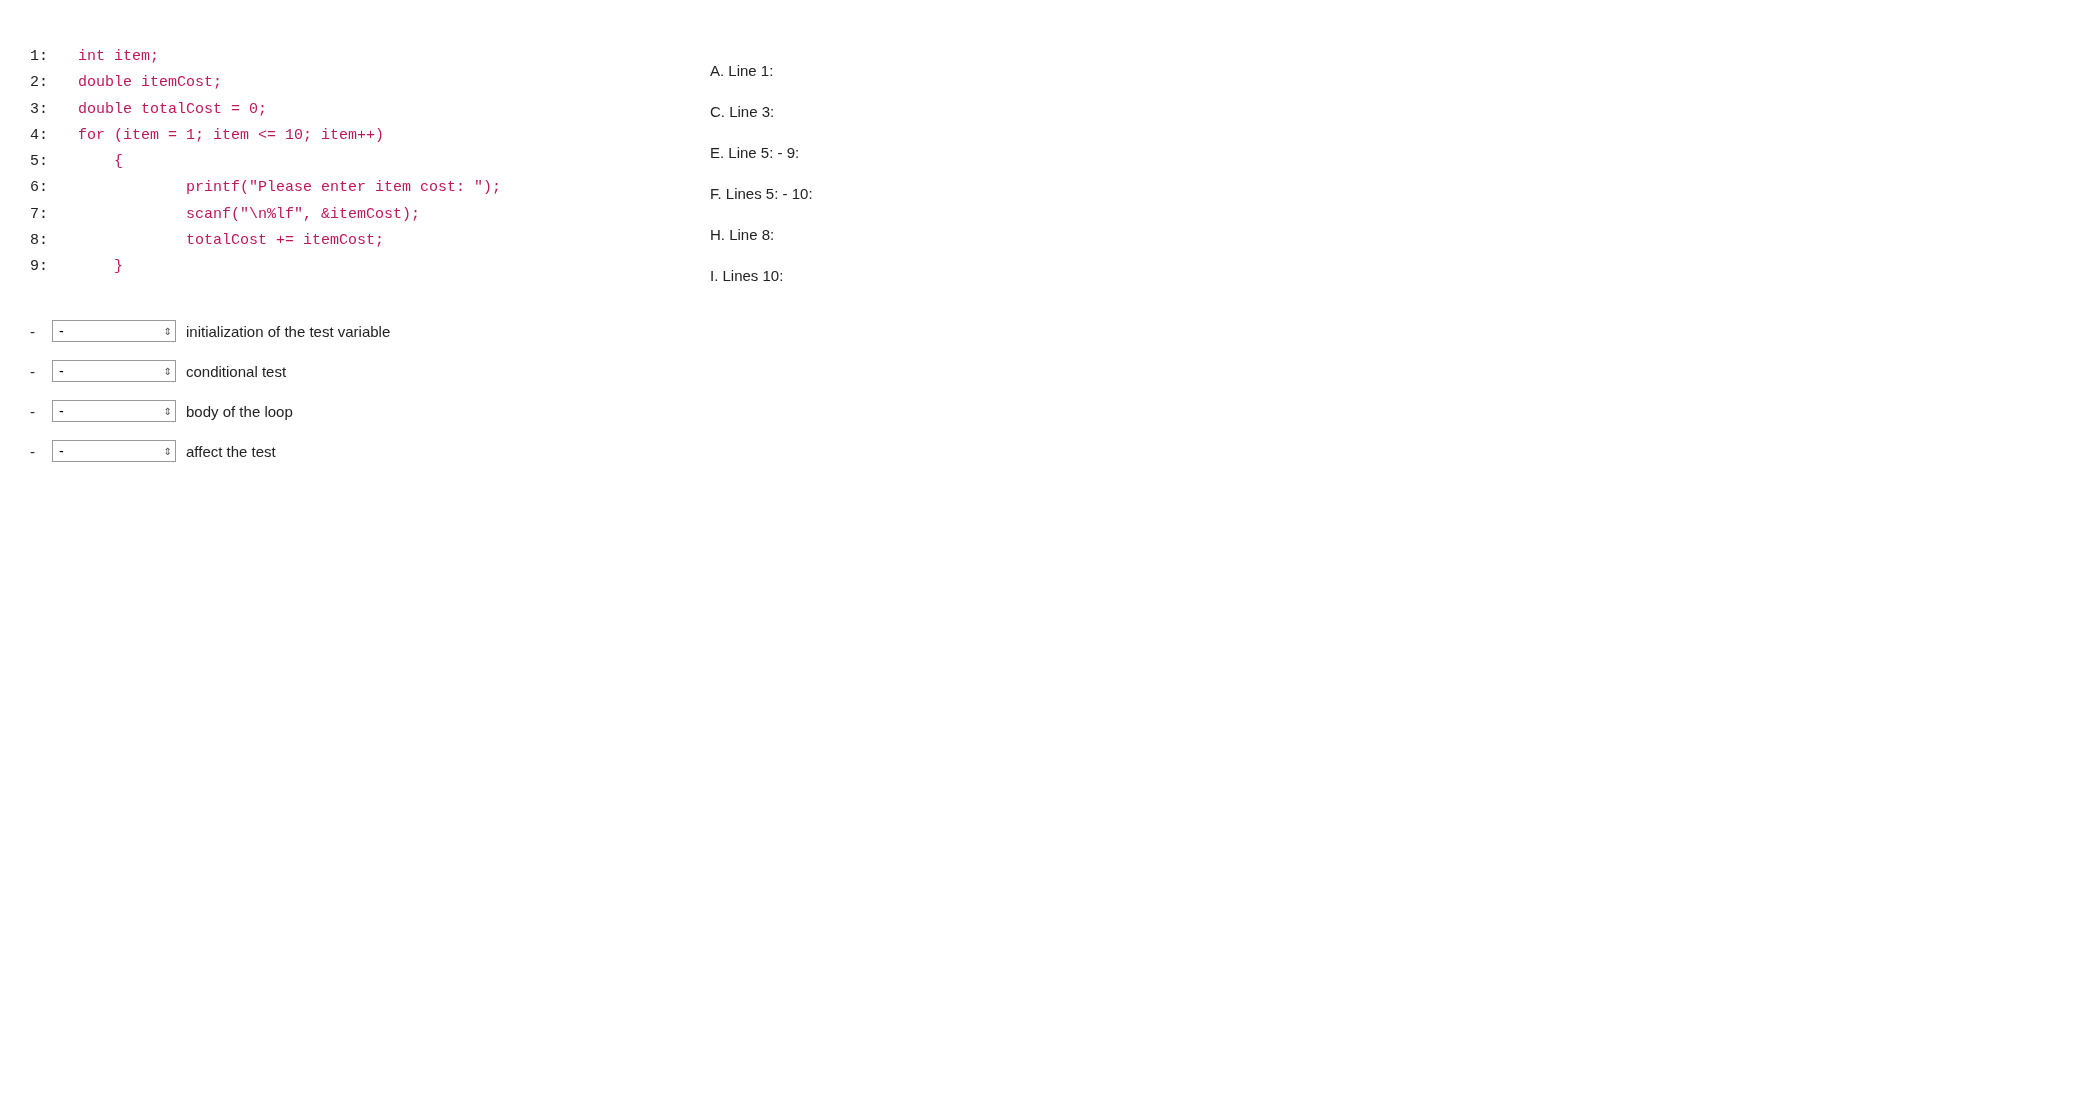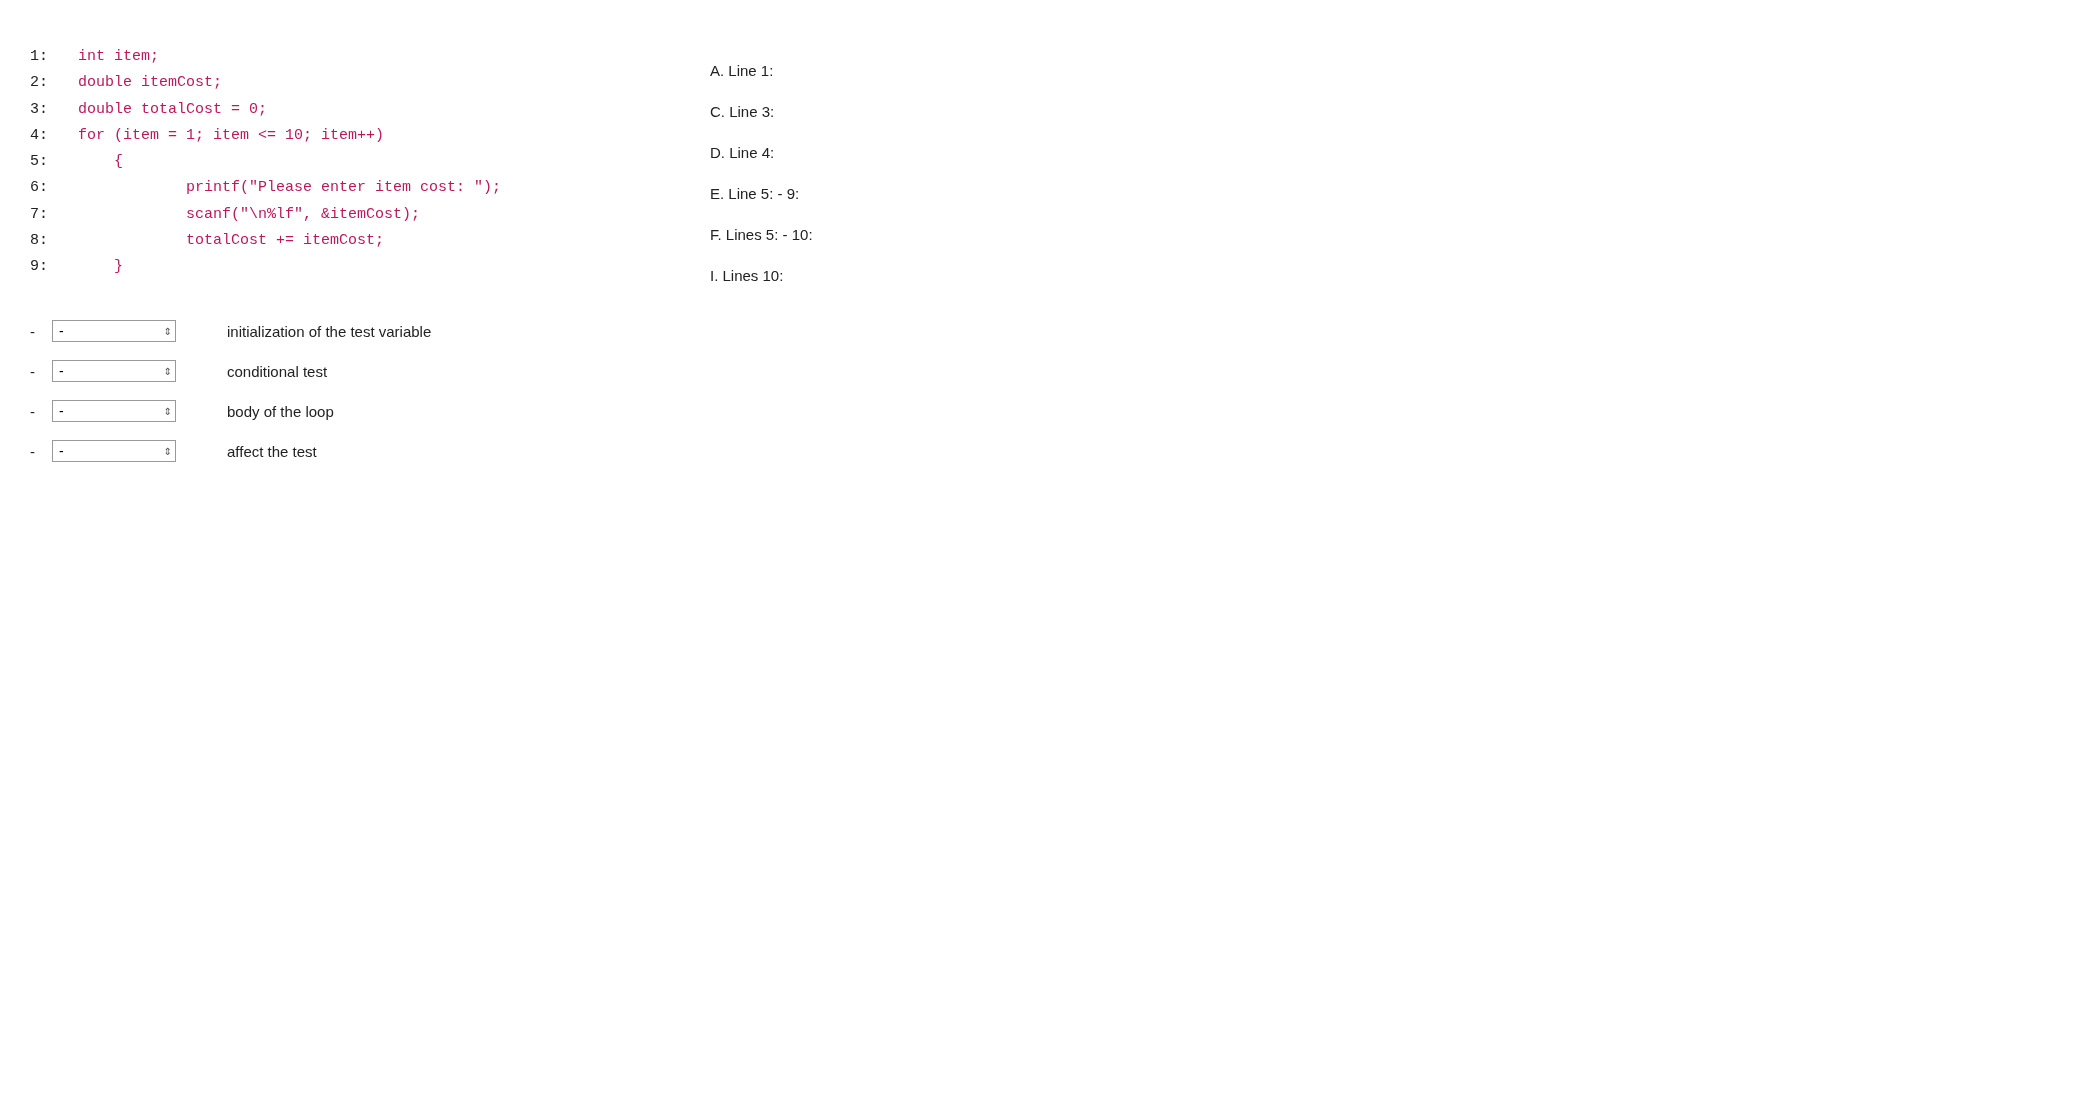--- a/index.html
+++ b/index.html
@@ -82,21 +82,20 @@
       right: 4px;
       top: 50%;
       transform: translateY(-50%);
       font-size: 10px;
       pointer-events: none;
       color: #555;
     }
     .dropdown-label-text {
       font-size: 15px;
       color: #222;
-      margin-left: 41px;
     }
     .right-panel {
       flex: 1;
       padding-left: 80px;
       padding-top: 10px;
     }
     .answer-options {
       display: flex;
       flex-direction: column;
       gap: 8px;
@@ -186,26 +185,26 @@
 
   <div class="right-panel">
     <div class="answer-options" id="answer-options">
     <div class="answer-row">
           <span class="answer-label">A. Line 1:</span>
         </div>
         <div class="answer-row">
           <span class="answer-label">C. Line 3:</span>
         </div>
         <div class="answer-row">
-          <span class="answer-label">D. Line 4:</span>
-        </div>
-        <div class="answer-row">
           <span class="answer-label">E. Line 5: - 9:</span>
         </div>
         <div class="answer-row">
           <span class="answer-label">F. Lines 5: - 10:</span>
+        </div>
+        <div class="answer-row">
+          <span class="answer-label">H. Line 8:</span>
         </div>
         <div class="answer-row">
           <span class="answer-label">I.  Lines 10:</span>
         </div>
       </div>
   </div>
 </div>
 
 </body></html>

